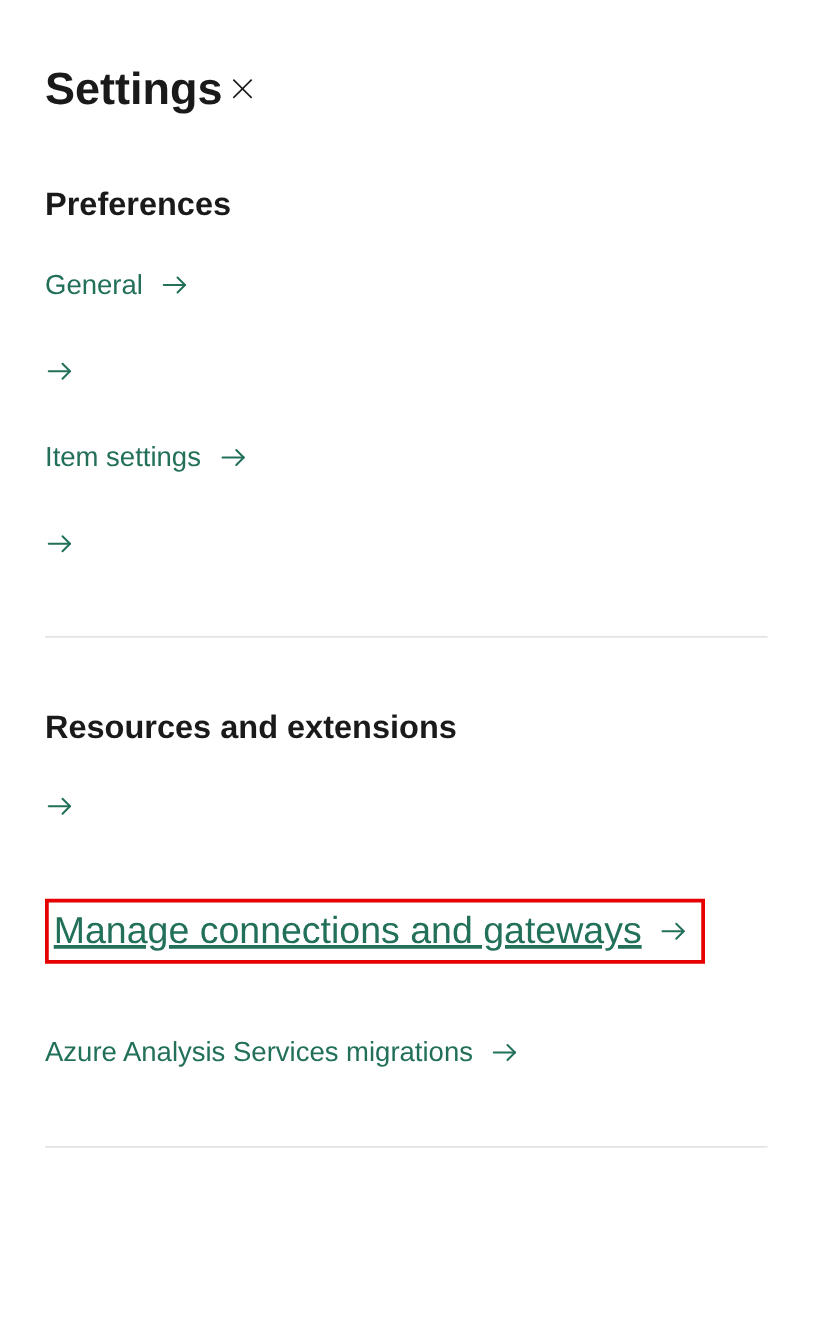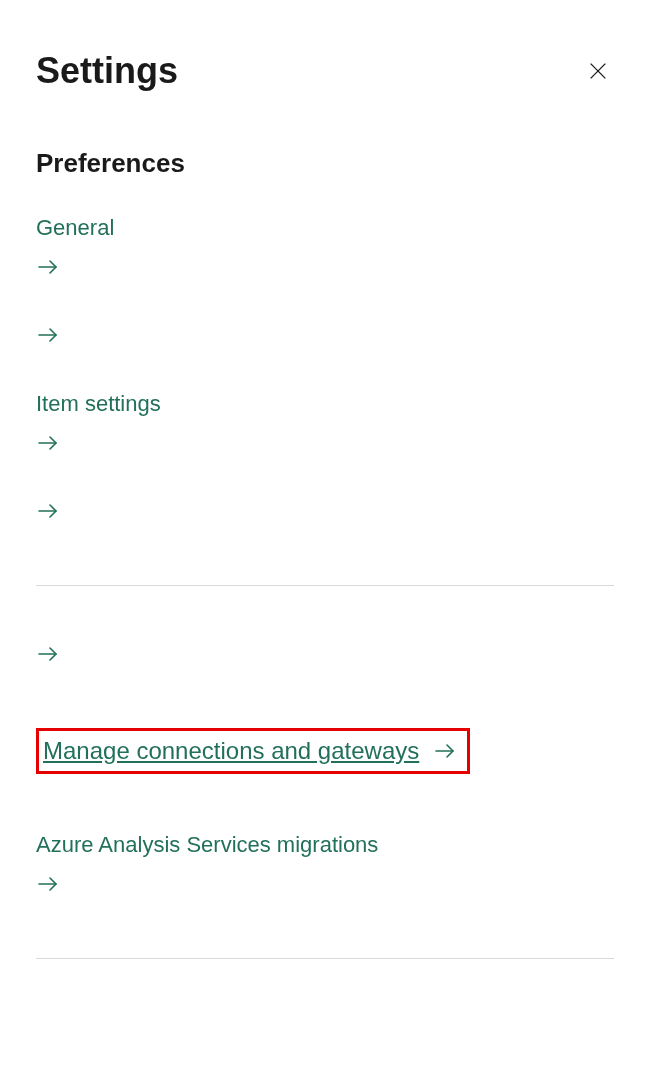--- a/index.html
+++ b/index.html
@@ -10,21 +10,21 @@
   body {
     font-family: "Segoe UI", -apple-system, BlinkMacSystemFont, sans-serif;
     background: #ffffff;
     width: 650px;
     height: 1075px;
     padding: 50px 36px 36px 36px;
     color: #1a1a1a;
   }
   .header {
     display: flex;
-    justify-content: space-between;
+    justify-content: flex-start;
     align-items: center;
     margin-bottom: 56px;
   }
   .title {
     font-size: 36px;
     font-weight: 600;
     color: #1a1a1a;
   }
   .close-btn {
     width: 32px;
@@ -40,28 +40,27 @@
     margin-top: 41px;
   }
   .section-title {
     font-size: 26px;
     font-weight: 700;
     color: #1a1a1a;
     margin-bottom: 36px;
   }
   .link-row {
     display: inline-flex;
-    align-items: flex-start;
+    align-items: center;
     gap: 14px;
     margin-bottom: 44px;
     cursor: pointer;
     color: #22705a;
     font-size: 22px;
     font-weight: 400;
-    flex-direction: column;
   }
   .link-label {
     color: #22705a;
   }
   .arrow-icon {
     color: #22705a;
     display: inline-flex;
     align-items: center;
   }
   .divider {
@@ -74,21 +73,21 @@
     padding: 6px 10px 6px 4px;
     display: inline-flex;
     align-items: center;
     gap: 14px;
     margin-bottom: 40px;
     cursor: pointer;
   }
   .highlight-box .link-label {
     text-decoration: underline;
     color: #22705a;
-    font-size: 24px;
+    font-size: 30px;
   }
   .highlight-box .arrow-icon {
     color: #22705a;
   }
 </style>
 </head>
 <body>
 
 <div class="header">
   <h1 class="title">Settings</h1>
@@ -138,20 +137,21 @@
           <line x1="3" y1="12" x2="20" y2="12"></line>
           <polyline points="14 6 20 12 14 18"></polyline>
         </svg>
     </span>
   </div>
 </div>
 
 <hr class="divider">
 
 <div class="section">
+  <h2 class="section-title">Resources and extensions</h2>
 
   <div class="link-row">
     <span class="arrow-icon">
       <svg width="24" height="24" viewBox="0 0 24 24" fill="none" stroke="currentColor" stroke-width="1.6" stroke-linecap="round" stroke-linejoin="round">
           <line x1="3" y1="12" x2="20" y2="12"></line>
           <polyline points="14 6 20 12 14 18"></polyline>
         </svg>
     </span>
   </div><br>
 

